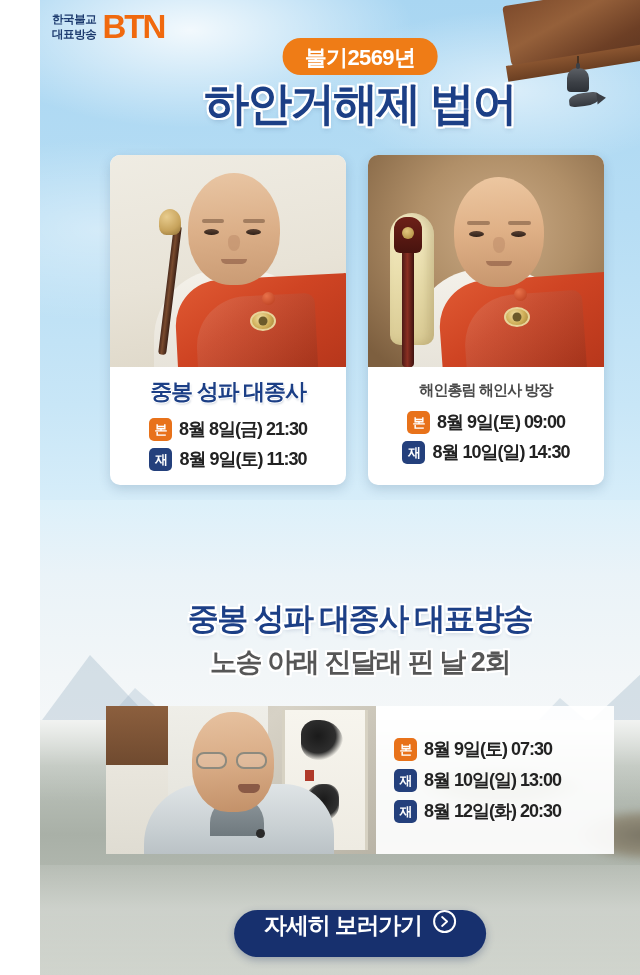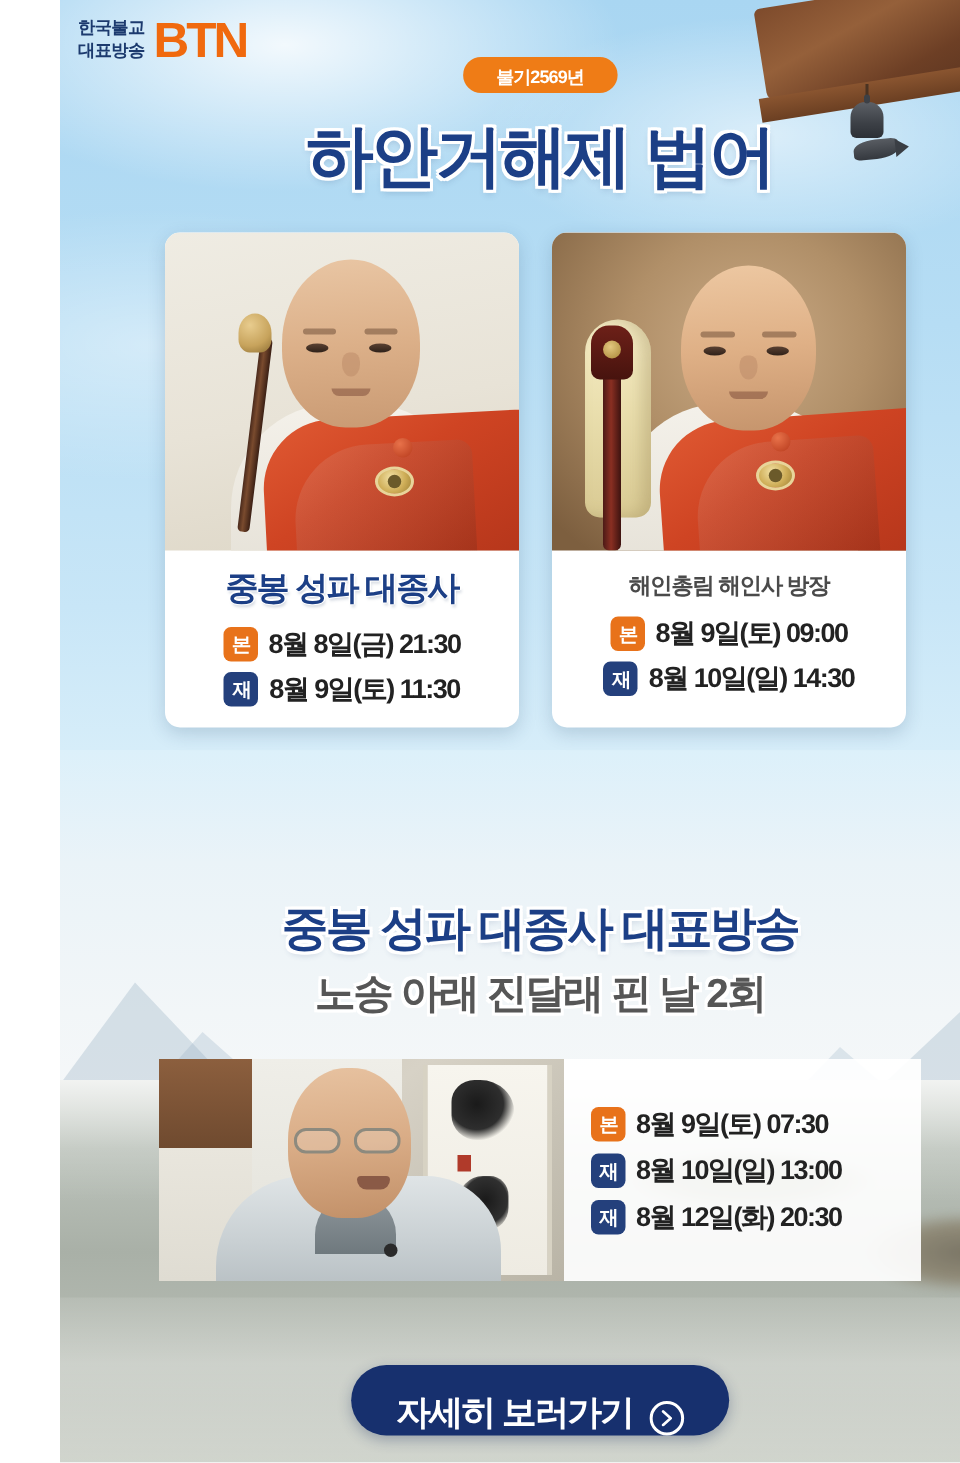--- a/index.html
+++ b/index.html
@@ -111,21 +111,21 @@
   .logo-kr span { font-size: 11.5px; font-weight: 700; color: #1c3a6e; letter-spacing: -.4px; }
   .logo-btn {
     font-size: 33px; font-weight: 800; color: #f0690e; letter-spacing: -2px;
     line-height: 1; font-family: "Liberation Sans", sans-serif;
   }
 
   
   .hdr-badge {
     position: absolute; left: 50%; top: 38px; transform: translateX(-50%);
     background: #ef7c16; color: #fff; border-radius: 18px;
-    padding: 5px 22px 2px; font-size: 12px; font-weight: 800; letter-spacing: -.6px;
+    padding: 5px 22px 2px; font-size: 22px; font-weight: 800; letter-spacing: -.6px;
     white-space: nowrap;
   }
   .hdr-title {
     position: absolute; left: 0; top: 74px; width: 640px; text-align: center;
     font-size: 45px; font-weight: 800; color: #1c3f86; letter-spacing: -2px;
     text-shadow:
       -2px 0 #fff, 2px 0 #fff, 0 -2px #fff, 0 2px #fff,
       -2px -2px #fff, 2px -2px #fff, -2px 2px #fff, 2px 2px #fff,
       0 3px 5px rgba(40,70,120,.25);
     white-space: nowrap;
@@ -334,21 +334,21 @@
     background: rgba(255,255,255,.92);
     display: flex; flex-direction: column; justify-content: center;
     padding-left: 18px; gap: 7px;
   }
   .sec3-info .sched-row { justify-content: flex-start; }
 
   
   .cta {
     position: absolute; left: 50%; top: 910px; transform: translateX(-50%);
     background: #17306e; border-radius: 26px; height: 47px; padding: 0 30px;
-    display: flex; align-items: flex-end; gap: 11px;
+    display: flex; align-items: flex-start; gap: 11px;
     box-shadow: 0 3px 9px rgba(20,40,90,.3);
   }
   .cta-label {
     color: #fff; font-size: 23px; font-weight: 800; letter-spacing: -1.2px; white-space: nowrap;
   }
   .cta-arrow {
     width: 23px; height: 23px; border: 2px solid #fff; border-radius: 50%;
     display: flex; align-items: center; justify-content: center; flex: none;
   }
   .cta-arrow svg { display: block; }

